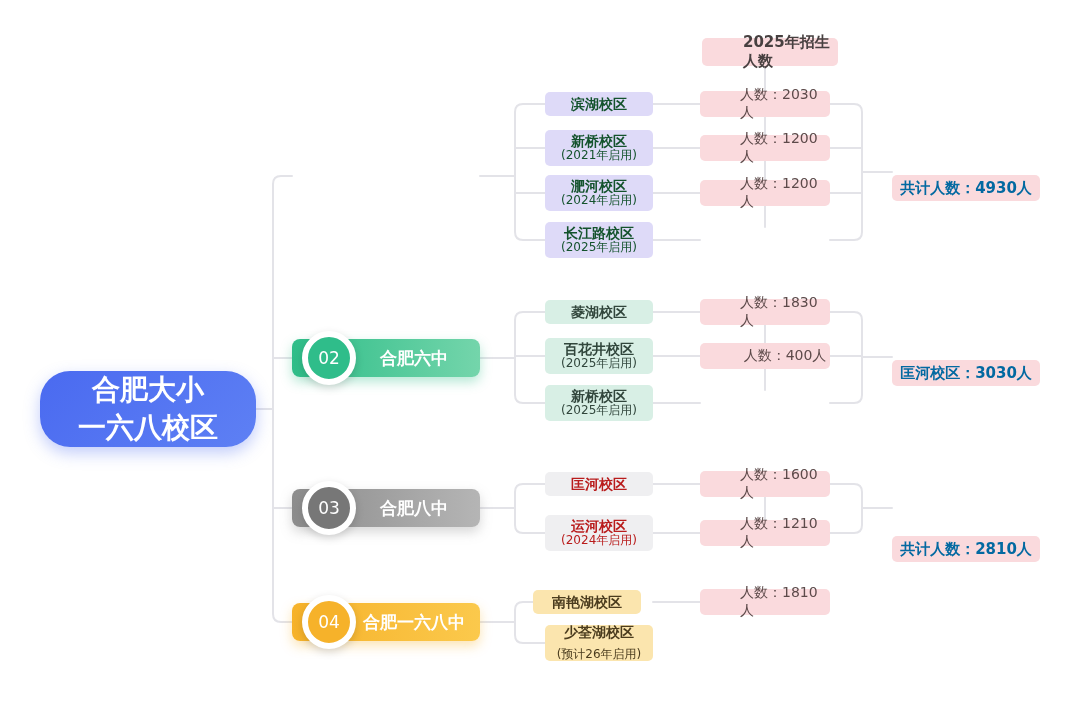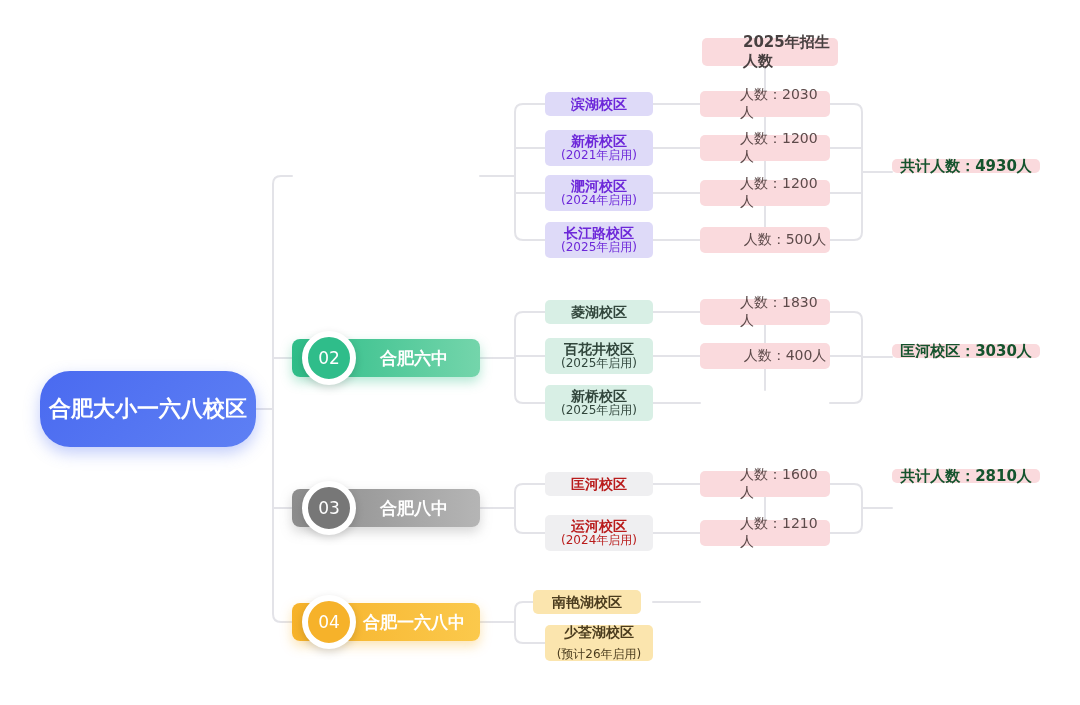--- a/index.html
+++ b/index.html
@@ -4,52 +4,52 @@
 <style>
   html,body{margin:0;padding:0;background:#fff;}
   body{width:1080px;height:705px;font-family:"DejaVu Sans","Liberation Sans",sans-serif;}
   .stage{position:relative;width:1080px;height:705px;overflow:hidden;background:#fff;}
   svg.lines{position:absolute;left:0;top:0;width:1080px;height:705px;}
   .box{position:absolute;box-sizing:border-box;}
 
   
   .root{left:40px;top:371px;width:216px;height:76px;border-radius:30px;
     background:linear-gradient(135deg,#4a6af0,#5e80f4);color:#fff;font-weight:bold;
-    font-size:22px;line-height:1.35;display:flex;flex-direction:row;justify-content:center;
+    font-size:28px;line-height:1.35;display:flex;flex-direction:column;justify-content:center;
     align-items:center;box-shadow:0 6px 16px rgba(76,108,240,.35);}
 
   
   .bar{width:188px;height:38px;border-radius:8px;display:flex;align-items:center;color:#fff;font-weight:bold;font-size:17px;}
   .bar .bar-label{flex:1;text-align:center;padding-left:56px;}
   .b1{background:linear-gradient(90deg,#6d5de5,#9b91f0);box-shadow:0 5px 12px rgba(109,93,229,.35);}
   .b2{background:linear-gradient(90deg,#2ebd88,#74d5ab);box-shadow:0 5px 12px rgba(46,189,136,.35);}
   .b3{background:linear-gradient(90deg,#8c8c8c,#b5b5b5);box-shadow:0 5px 12px rgba(140,140,140,.35);}
   .b4{background:linear-gradient(90deg,#f6b22a,#fbc94c);box-shadow:0 5px 12px rgba(246,178,42,.35);}
   .badge{position:absolute;left:10px;top:-8px;width:42px;height:42px;border:6px solid #fff;border-radius:50%;
     display:flex;align-items:center;justify-content:center;font-size:17px;font-weight:400;color:#fff;
     box-shadow:0 3px 8px rgba(0,0,0,.15);}
   .g1{background:#6f60e3}.g2{background:#2fbd8a}.g3{background:#777777}.g4{background:#f6b22a}
 
   
   .campus{width:108px;border-radius:5px;display:flex;flex-direction:column;justify-content:center;align-items:center;text-align:center;}
   .one{height:24px}.two{height:36px}
   .campus-name{font-size:14px;font-weight:bold;line-height:1.15;}
   .campus-note{font-size:12px;line-height:1.15;}
-  .c1{background:#dedaf8;color:#6d28d9}
+  .c1{background:#dedaf8;color:#14532d}
   .c2{background:#d8efe5;color:#31463c}
   .c3{background:#efeff1;color:#b91c1c}
   .c4{background:#fbe5ae;color:#4b3c1e}
 
   
   .count{width:130px;height:26px;background:#fadadd;color:#5d4a4a;border-radius:5px;
     display:flex;align-items:center;justify-content:center;font-size:14px;font-weight:500;padding-left:40px;}
   .header-box{width:136px;height:28px;background:#fadadd;color:#474040;border-radius:5px;
     display:flex;align-items:center;justify-content:center;font-size:15px;font-weight:bold;padding-left:41px;}
-  .total{width:148px;height:14px;background:#fadadd;color:#14532d;border-radius:5px;
-    display:flex;align-items:center;justify-content:center;font-size:15px;font-weight:bold;}
+  .total{width:148px;height:26px;background:#fadadd;color:#0369a1;border-radius:5px;
+    display:flex;align-items:center;justify-content:center;font-size:15px;font-weight:bold;margin-top:16px;}
 </style>
 </head>
 <body>
 
 <div class="stage">
 
   <svg class="lines" viewBox="0 0 1080 705">
     <g fill="none" stroke="#e3e3e8" stroke-width="2" stroke-linecap="round">
 
       <path d="M256,409 H273"></path>
@@ -170,23 +170,23 @@
     <div class="campus-name">南艳湖校区</div>
   </div>
   <div class="box campus c4 two" style="left:545px;top:625px;gap:8px;">
     <div class="campus-name">少荃湖校区</div>
     <div class="campus-note">(预计26年启用)</div>
   </div>
 
   <div class="box count" style="left:700px;top:91px;">人数：2030人</div>
   <div class="box count" style="left:700px;top:135px;">人数：1200人</div>
   <div class="box count" style="left:700px;top:180px;">人数：1200人</div>
-  <div class="box count" style="left:700px;top:227px;">人数：500人</div>
   <div class="box count" style="left:700px;top:299px;">人数：1830人</div>
   <div class="box count" style="left:700px;top:343px;">人数：400人</div>
   <div class="box count" style="left:700px;top:471px;">人数：1600人</div>
   <div class="box count" style="left:700px;top:520px;">人数：1210人</div>
+  <div class="box count" style="left:700px;top:589px;">人数：1810人</div>
 
   <div class="box total" style="left:892px;top:159px;">共计人数：4930人</div>
   <div class="box total" style="left:892px;top:344px;">匡河校区：3030人</div>
-  <div class="box total" style="left:892px;top:469px;">共计人数：2810人</div>
+  <div class="box total" style="left:892px;top:520px;">共计人数：2810人</div>
 
 </div>
 
 </body></html>

